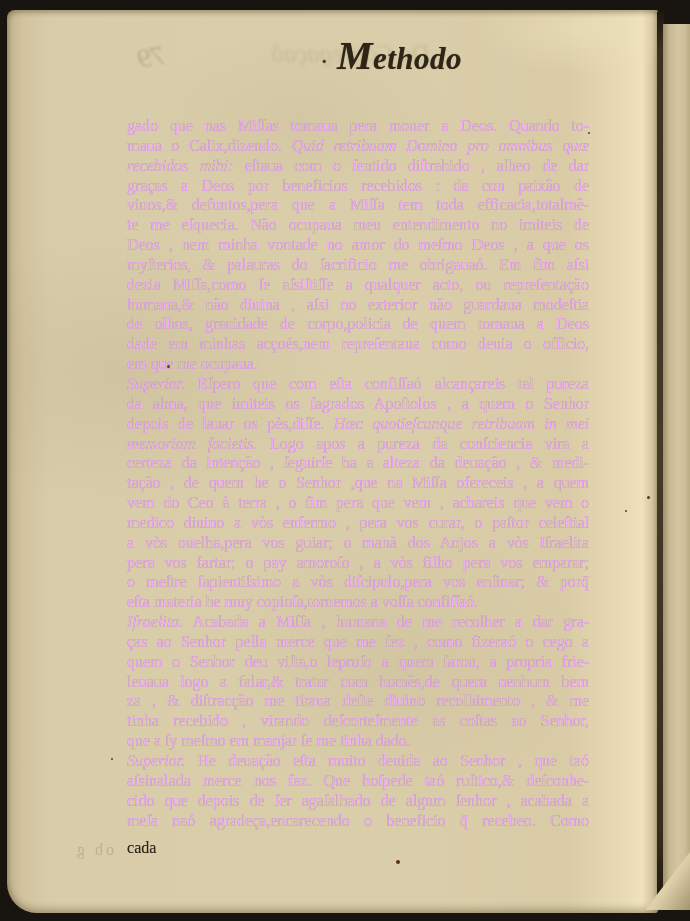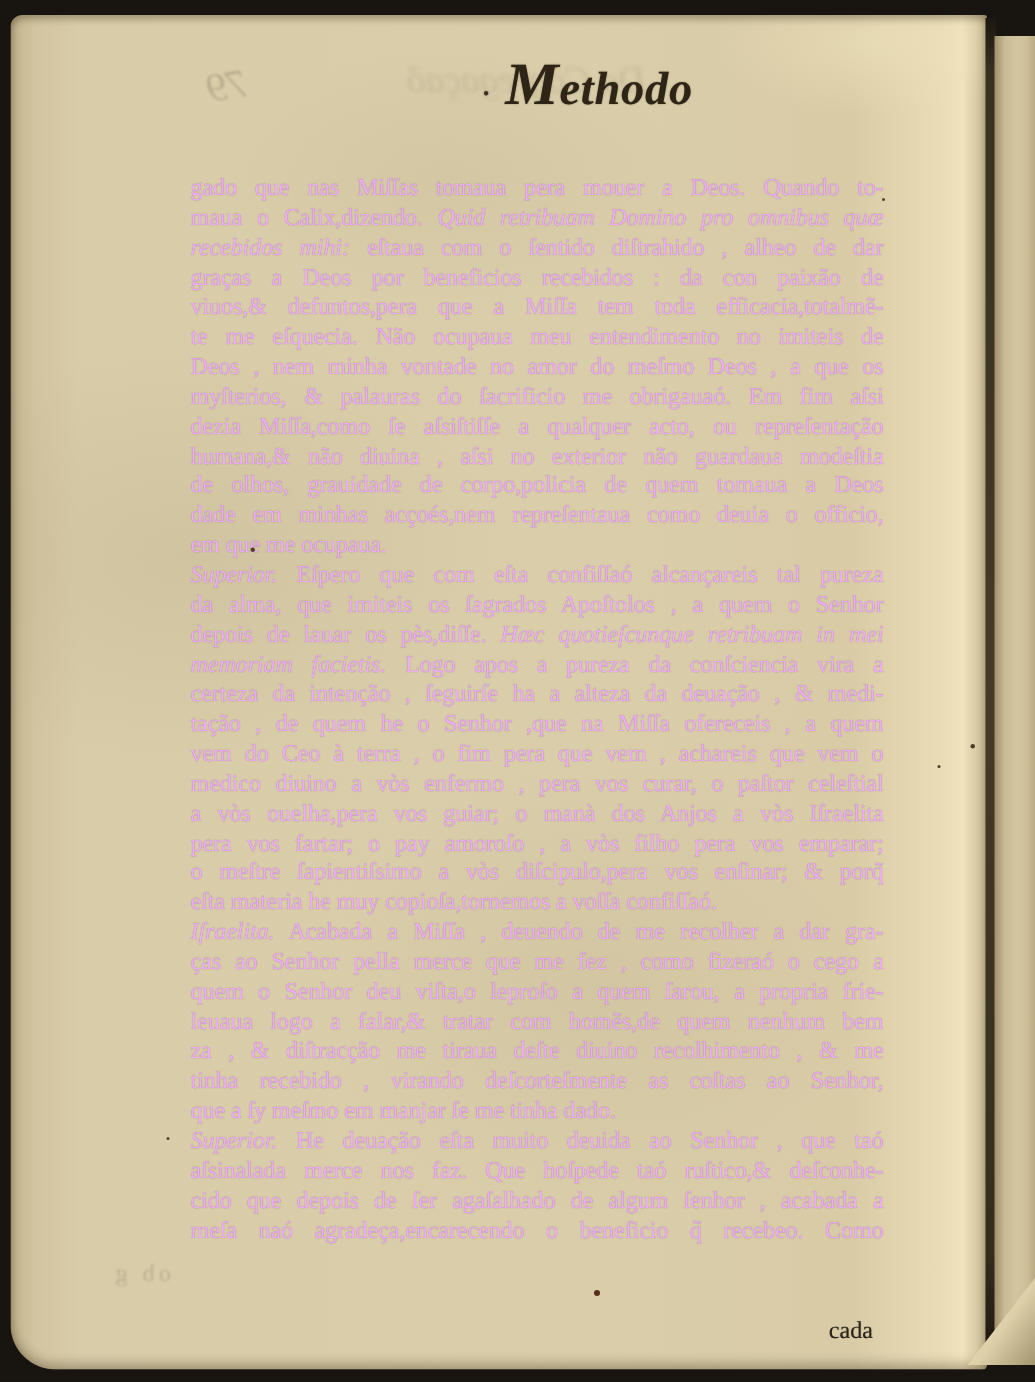--- a/index.html
+++ b/index.html
@@ -36,22 +36,22 @@
   .hdr-title::first-letter{font-size:40px;}
 
   
   .text-lines{position:absolute;left:127px;top:84px;width:462px;
     font-size:16.1px;line-height:19.85px;color:#f0abfc;
     letter-spacing:-.08px;text-shadow:0 0 .6px rgba(43,36,26,.5);margin-top:32px;}
   .tline{height:19.85px;text-align:justify;text-align-last:justify;}
   .tline.noj{text-align-last:left;}
   .it{font-style:italic;}
 
-  .catchword{position:absolute;left:127px;top:839px;width:455px;text-align:right;
-    font-size:16.1px;color:#2b241a;text-shadow:0 0 .6px rgba(43,36,26,.5);margin-top:40px;}
+  .catchword{position:absolute;left:127px;top:839px;width:455px;text-align:left;
+    font-size:16.1px;color:#2b241a;text-shadow:0 0 .6px rgba(43,36,26,.5);}
 
   
   .ghost{position:absolute;font-style:italic;color:#6f6450;pointer-events:none;}
   .ghost-pagenum{left:138px;top:42px;font-size:27px;opacity:.30;filter:blur(.8px);
     transform:scaleX(-1) rotate(9deg);}
   .ghost-header{left:196px;top:40px;width:310px;font-size:25px;opacity:.16;filter:blur(1.4px);
     transform:scaleX(-1);text-align:center;white-space:nowrap;}
   .ghost-bottom{left:74px;top:841px;font-size:16px;opacity:.28;filter:blur(.7px);
     transform:scaleX(-1);letter-spacing:3px;font-style:normal;color:#77684d;}
 
@@ -93,21 +93,21 @@
       <div class="tline"><span>depois de lauar os pès,diſſe. </span><span class="it">Hæc quotieſcunque retribuam in mei</span></div>
       <div class="tline"><span class="it">memoriam facietis.</span><span> Logo apos a pureza da conſciencia vira a</span></div>
       <div class="tline"><span>certeza da intenção , ſeguirſe ha a alteza da deuação , &amp; medi-</span></div>
       <div class="tline"><span>tação , de quem he o Senhor ,que na Miſſa ofereceis , a quem</span></div>
       <div class="tline"><span>vem do Ceo à terra , o fim pera que vem , achareis que vem o</span></div>
       <div class="tline"><span>medico diuino a vòs enfermo , pera vos curar, o paſtor celeſtial</span></div>
       <div class="tline"><span>a vòs ouelha,pera vos guiar; o manà dos Anjos a  vòs  Iſraelita</span></div>
       <div class="tline"><span>pera vos fartar; o pay amoroſo , a vòs filho pera vos emparar;</span></div>
       <div class="tline"><span>o meſtre ſapientiſsimo a vòs diſcipulo,pera vos enſinar; &amp; porq̃</span></div>
       <div class="tline noj"><span>eſta materia he muy copioſa,tornemos a voſſa confiſſaó.</span></div>
-      <div class="tline"><span class="it">Iſraelita.</span><span> Acabada a Miſſa , deuendo de me recolher a dar gra-</span></div>
+      <div class="tline"><span class="it">Iſraelita.</span><span> Acabada a Miſſa , humana de me recolher a dar gra-</span></div>
       <div class="tline"><span>ças ao Senhor pella merce que me fez ,  como fizeraó o cego a</span></div>
       <div class="tline"><span>quem o Senhor deu viſta,o leproſo a quem ſarou, a propria frie-</span></div>
       <div class="tline"><span>leuaua logo a falar,&amp; tratar com homẽs,de quem nenhum bem</span></div>
       <div class="tline"><span>za , &amp; diſtracção me tiraua deſte diuino recolhimento , &amp; me</span></div>
       <div class="tline"><span>tinha recebido , virando deſcorteſmente as coſtas ao Senhor,</span></div>
       <div class="tline noj"><span>que a ſy meſmo em manjar ſe me tinha dado.</span></div>
       <div class="tline"><span class="it">Superior.</span><span> He deuação eſta muito deuida ao  Senhor , que taó</span></div>
       <div class="tline"><span>aſsinalada merce nos faz. Que hoſpede taó ruſtico,&amp; deſconhe-</span></div>
       <div class="tline"><span>cido que depois  de ſer agaſalhado de algum ſenhor , acabada a</span></div>
       <div class="tline"><span>meſa naó agradeça,encarecendo o beneficio q̃ recebeo. Como</span></div>

